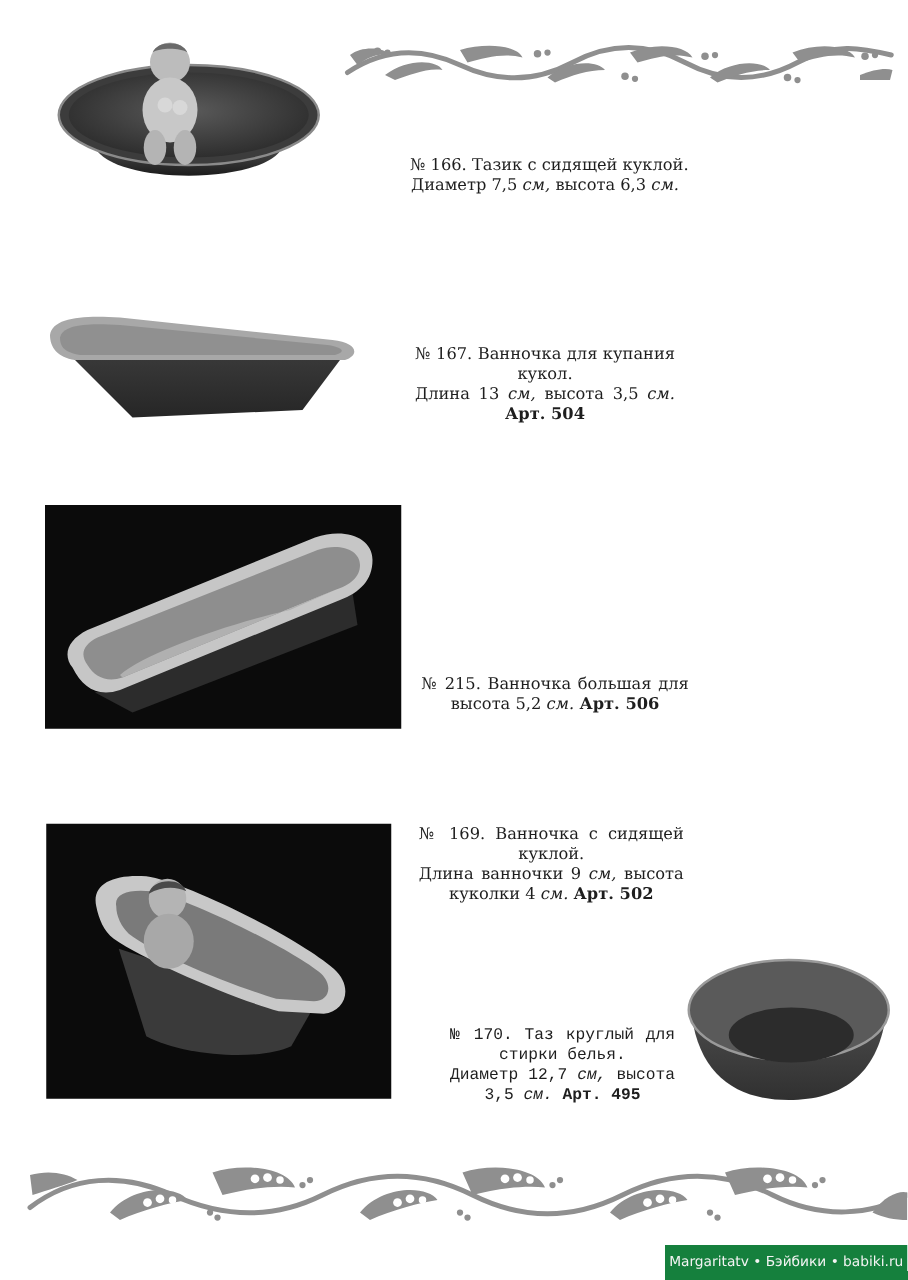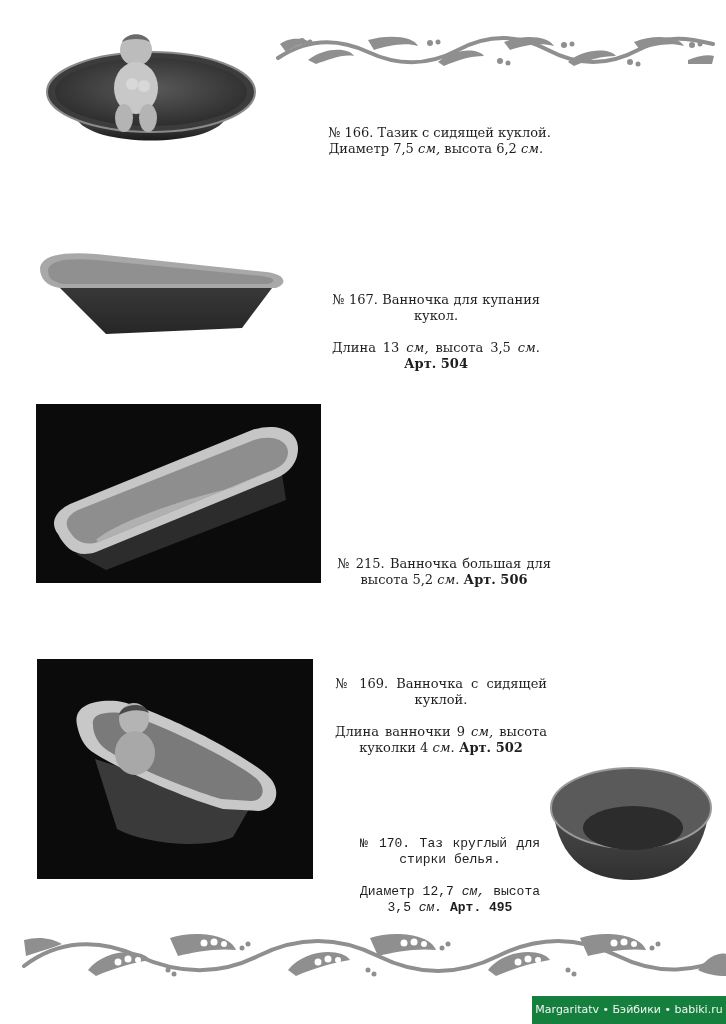--- a/index.html
+++ b/index.html
@@ -8,21 +8,21 @@
       background: #ffffff; color: #1a1a1a;
       font-family: "DejaVu Serif", "Liberation Serif", serif;
     }
     .abs { position: absolute; }
     .caption {
       position: absolute; text-align: center;
       font-family: "DejaVu Serif", "Liberation Serif", serif;
       font-size: 13px; line-height: 16px; color: #1e1e1e;
     }
     .caption .line { display: block; white-space: nowrap; }
-    .caption .justify { text-align: justify; text-align-last: justify; margin-top: 16px; }
+    .caption .justify { text-align: justify; text-align-last: justify; }
     .caption em { font-style: italic; }
     .caption b { font-weight: bold; }
     .ornament svg { display: block; }
     .photo-dark { background: #0b0b0b; }
     .page-number {
       position: absolute; left: 364px; top: 986px;
       font-family: "DejaVu Serif", "Liberation Serif", serif;
       font-weight: bold; font-style: italic; font-size: 15px; color: #111; margin-top: 44px;
     }
     .watermark {
@@ -87,21 +87,21 @@
     <ellipse cx="100" cy="58" rx="22" ry="26" fill="#c8c8c8"></ellipse>
     <ellipse cx="88" cy="88" rx="9" ry="14" fill="#b4b4b4"></ellipse>
     <ellipse cx="112" cy="88" rx="9" ry="14" fill="#b4b4b4"></ellipse>
     <circle cx="96" cy="54" r="6" fill="#d8d8d8"></circle>
       <circle cx="108" cy="56" r="6" fill="#d8d8d8"></circle>
   </svg>
 </div>
 
 <div class="caption" style="left:328px; top:113px; width:216px;margin-top:12px;">
   <span class="line">№ 166. Тазик с сидящей куклой.</span>
-  <span class="line"><span>Диаметр 7,5</span> <em>см,</em> <span>высота 6,2</span> <em>см.</em></span>
+  <span class="line"><span>Диаметр 7,5</span> <em>см,</em> <span>высота 6,3</span> <em>см.</em></span>
 </div>
 
 <div class="abs" style="left:36px; top:248px; width:254px; height:92px;">
   <svg width="254" height="92" viewBox="0 0 254 92">
     <defs>
       <linearGradient id="tubOut" x1="0" y1="0" x2="0" y2="1">
         <stop offset="0" stop-color="#3a3a3a"></stop>
           <stop offset="1" stop-color="#262626"></stop>
       </linearGradient>
     </defs>

